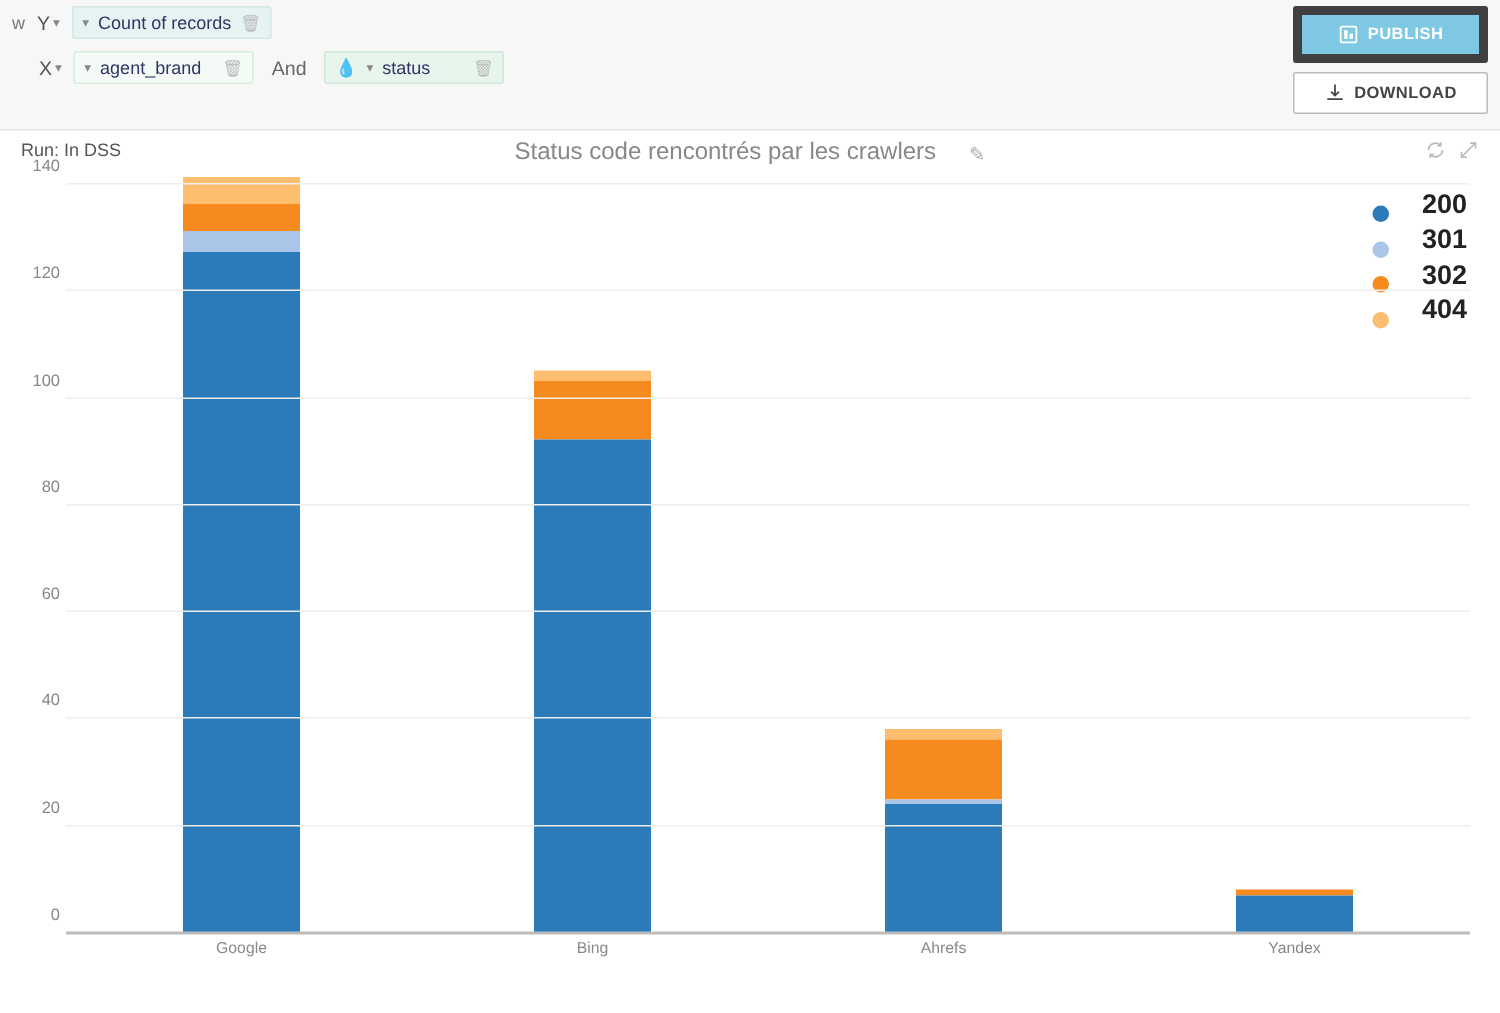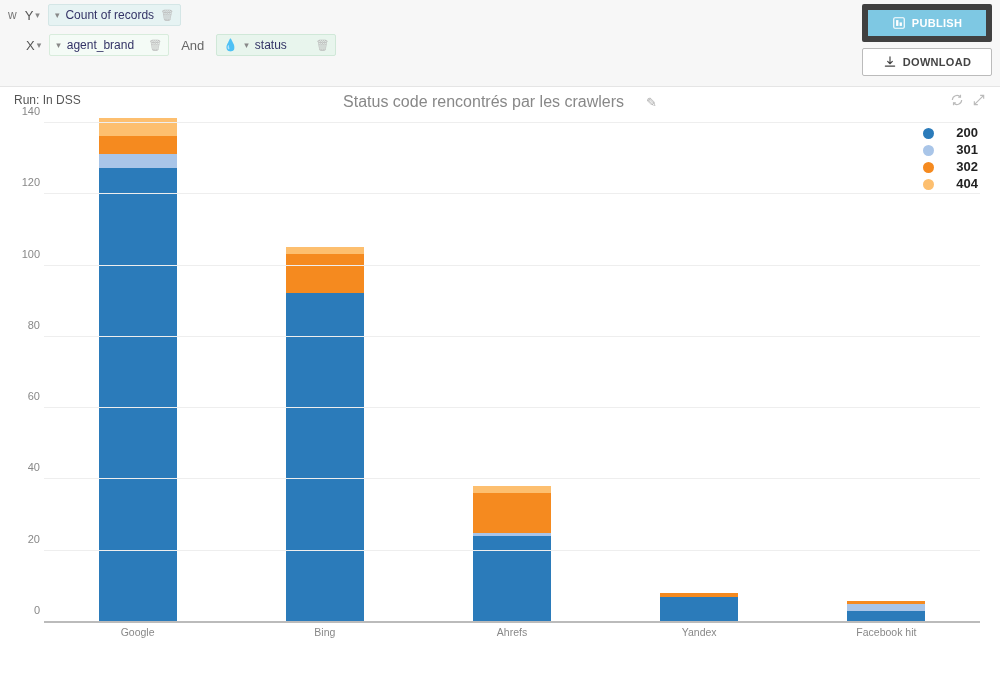--- a/index.html
+++ b/index.html
@@ -32,21 +32,21 @@
   .chart-header { display: flex; align-items: center; justify-content: space-between; margin-bottom: 0; }
   .run-label { color: #555; font-size: 12px; }
   .chart-title-wrap { position: absolute; left: 0; right: 0; top: 6px; text-align: center; pointer-events: none; }
   .chart-title { color: #888; font-size: 16px; display: inline-flex; align-items: center; gap: 22px; pointer-events: auto; justify-content: flex-end; }
   .pencil { color: #aaa; font-size: 13px; }
   .chart-tools { display: flex; gap: 8px; color: #bbb; }
   .tool-icon { width: 14px; height: 14px; cursor: pointer; }
 
   
   .legend { position: absolute; top: 38px; right: 22px; text-align: right; }
-  .legend-row { display: flex; align-items: center; justify-content: flex-end; gap: 22px; font-size: 13px; font-weight: 600; color: #222; line-height: 1.3; }
+  .legend-row { display: flex; align-items: flex-end; justify-content: flex-end; gap: 22px; font-size: 18px; font-weight: 600; color: #222; line-height: 1.3; }
   .legend-swatch { width: 11px; height: 11px; border-radius: 50%; display: inline-block; }
 
   
   .plot { position: relative; margin-left: 30px; margin-right: 6px; margin-top: 16px; height: 500px; border-bottom: 1px solid #bbb; }
   .grid-line { position: absolute; left: 0; right: 0; border-top: 1px solid #eee; }
   .grid-line.zero { border-top: 1px solid #bbb; }
   .y-tick { position: absolute; left: -28px; width: 24px; text-align: right; font-size: 11px; color: #888; transform: translateY(-50%); }
 
   .bars { position: absolute; left: 0; right: 0; bottom: 0; top: 0; display: flex; }
   .bar-slot { flex: 1; position: relative; }
@@ -177,28 +177,20 @@
             <div class="seg" title="Ahrefs / 404: 2" style="height: 7.14286px; background: rgb(253, 191, 111);"></div>
           </div>
           <div class="x-tick">Ahrefs</div>
         </div>
         <div class="bar-slot">
           <div class="bar-stack">
             <div class="seg" title="Yandex / 200: 7" style="height: 25px; background: rgb(43, 123, 186);"></div>
             <div class="seg" title="Yandex / 302: 1" style="height: 3.57143px; background: rgb(245, 138, 31);"></div>
           </div>
           <div class="x-tick">Yandex</div>
-        </div>
-        <div class="bar-slot">
-          <div class="bar-stack">
-            <div class="seg" title="Facebook hit / 200: 3" style="height: 10.7143px; background: rgb(43, 123, 186);"></div>
-            <div class="seg" title="Facebook hit / 301: 2" style="height: 7.14286px; background: rgb(169, 197, 232);"></div>
-            <div class="seg" title="Facebook hit / 302: 1" style="height: 3.57143px; background: rgb(245, 138, 31);"></div>
-          </div>
-          <div class="x-tick">Facebook hit</div>
         </div>
       </div>
   <div class="grid-line zero" style="bottom: 0%;"></div>
       <div class="y-tick" style="bottom: 0%;">0</div>
       <div class="grid-line" style="bottom: 14.2857%;"></div>
       <div class="y-tick" style="bottom: 14.2857%;">20</div>
       <div class="grid-line" style="bottom: 28.5714%;"></div>
       <div class="y-tick" style="bottom: 28.5714%;">40</div>
       <div class="grid-line" style="bottom: 42.8571%;"></div>
       <div class="y-tick" style="bottom: 42.8571%;">60</div>

